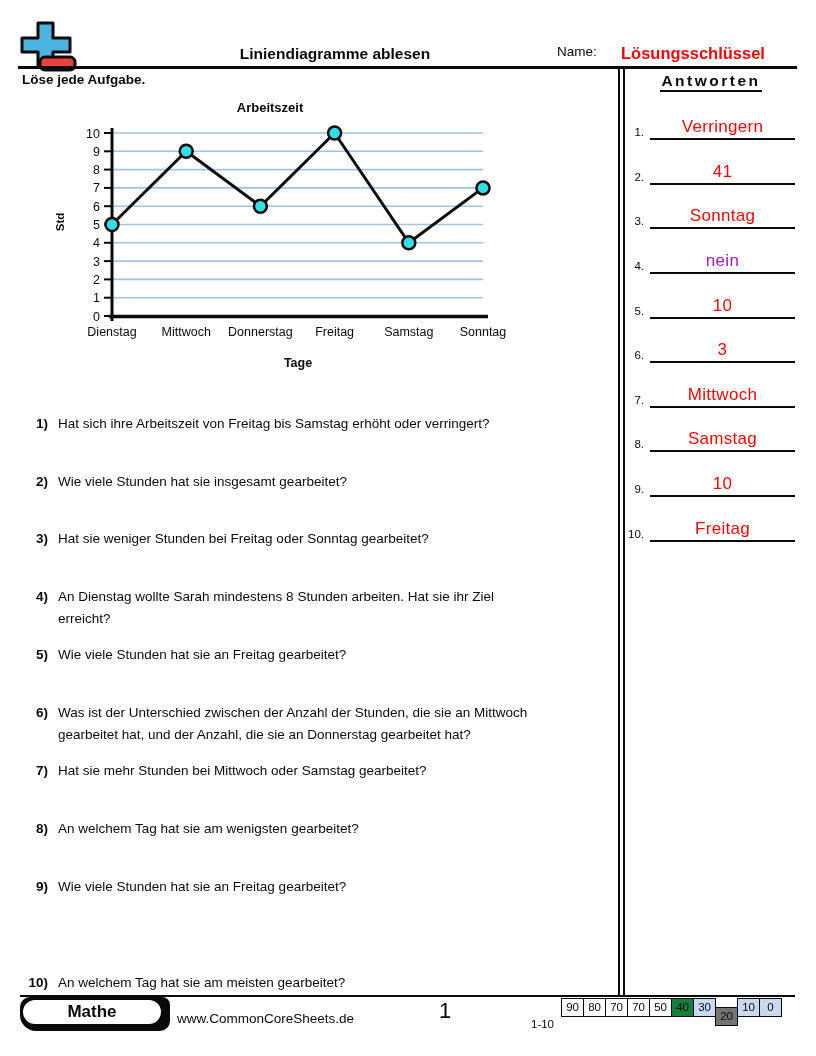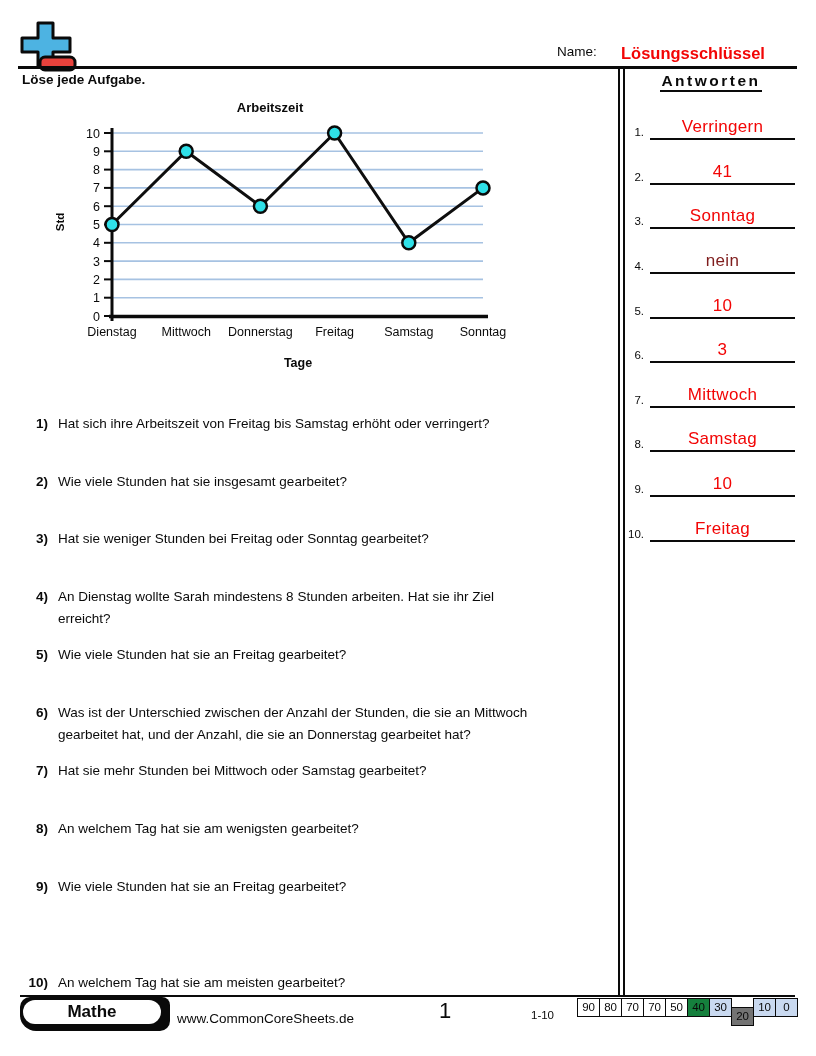--- a/index.html
+++ b/index.html
@@ -46,35 +46,36 @@
   
   .footer-rule{left:20px; top:995px; width:775px; height:2px; background:#0a0a0a;}
   .badge{left:20px; top:997px; width:150px; height:34px; background:#0a0a0a;
     border-radius:10px 8px 10px 16px;}
   .badge-inner{position:absolute; left:3px; top:3px; right:9px; bottom:7px;
     background:#fff; border-radius:13px; display:flex; align-items:center;
     justify-content:center; font-weight:bold; font-size:17px;}
   .site{left:177px; top:1011px; font-size:13.5px;}
   .page-num{left:400px; top:998px; width:90px; text-align:center; font-size:22px;}
   .score{left:531px; top:998px; display:flex; align-items:flex-start;}
-  .score-label{font-size:11.5px; padding-top:11px; margin-right:24px;}
+  .score-label{font-size:11.5px; padding-top:20px; margin-right:8px;}
   .score-cell{width:21px; height:17px; border:1px solid #0a0a0a; margin-left:-1px;
     font-size:11.5px; line-height:17px; text-align:center; background:#fff;}
   .score-cell.hl{background:#c9d9f0;}
 </style>
 </head>
 <body>
 
 <div class="page">
 
   <svg class="abs" style="left:16px; top:16px;" width="64" height="60" viewBox="0 0 64 60">
     <path id="logo-plus" d="M22 7 H37 V22 H54 V36 H37 V51 H22 V36 H6 V22 H22 Z" stroke-width="3" stroke-linejoin="round" fill="#4db3e2" stroke="#0a0a0a"></path>
     <rect id="logo-minus" x="24" y="41" width="35" height="13" rx="5" stroke-width="3" fill="#e8423c" stroke="#0a0a0a"></rect>
   </svg>
 
+  <div class="abs sheet-title">Liniendiagramme ablesen</div>
   <div class="abs name-label">Name:</div>
   <div class="abs name-value">Lösungsschlüssel</div>
   <div class="abs header-rule"></div>
   <div class="abs instruction">Löse jede Aufgabe.</div>
   <div class="abs vdivider"></div>
 
   <svg id="chart-svg" class="abs" width="520" height="300" viewBox="0 0 520 300">
       <line x1="72.5" y1="202.7" x2="443" y2="202.7" stroke="#a6c2e2" stroke-width="1.6"></line>
       <line x1="72.5" y1="184.4" x2="443" y2="184.4" stroke="#a6c2e2" stroke-width="1.6"></line>
       <line x1="72.5" y1="166.1" x2="443" y2="166.1" stroke="#a6c2e2" stroke-width="1.6"></line>
@@ -184,21 +185,21 @@
         <div class="ans-row" style="top: 91px;">
           <span class="ans-num">2.</span>
           <div class="ans-blank"><span class="ans-text" style="color: rgb(242, 5, 5);">41</span></div>
         </div>
         <div class="ans-row" style="top: 135px;">
           <span class="ans-num">3.</span>
           <div class="ans-blank"><span class="ans-text" style="color: rgb(242, 5, 5);">Sonntag</span></div>
         </div>
         <div class="ans-row" style="top: 180px;">
           <span class="ans-num">4.</span>
-          <div class="ans-blank"><span class="ans-text" style="color: #7f1d1d;">nein</span></div>
+          <div class="ans-blank"><span class="ans-text" style="color: #a21caf;">nein</span></div>
         </div>
         <div class="ans-row" style="top: 225px;">
           <span class="ans-num">5.</span>
           <div class="ans-blank"><span class="ans-text" style="color: rgb(242, 5, 5);">10</span></div>
         </div>
         <div class="ans-row" style="top: 269px;">
           <span class="ans-num">6.</span>
           <div class="ans-blank"><span class="ans-text" style="color: rgb(242, 5, 5);">3</span></div>
         </div>
         <div class="ans-row" style="top: 314px;">

